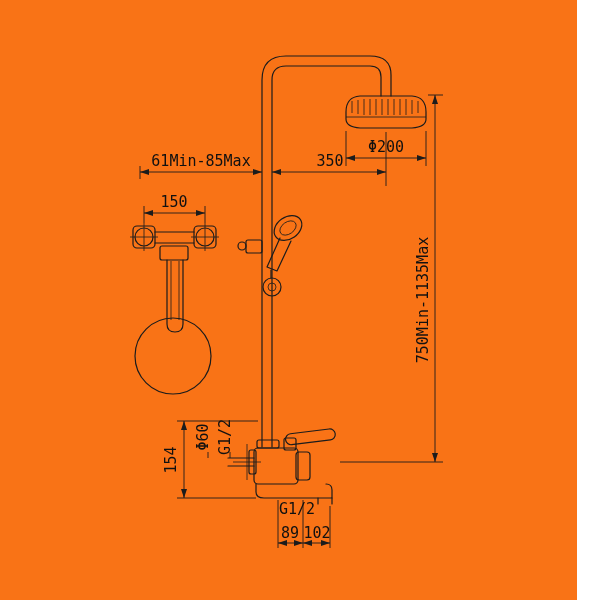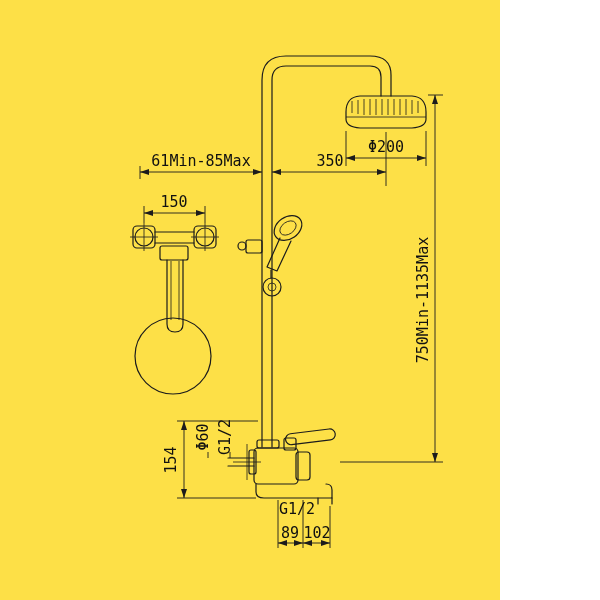--- a/index.html
+++ b/index.html
@@ -1,16 +1,16 @@
 <!DOCTYPE html>
 <html><head>
 <meta charset="utf-8">
 <style>
   html,body{margin:0;padding:0;background:#ffffff;}
-  .stage{position:relative;width:500px;height:600px;background:#fde047;overflow:hidden;
+  .stage{position:relative;width:577px;height:600px;background:#f97316;overflow:hidden;
          font-family:"DejaVu Sans Mono", monospace;}
   svg{display:block;}
   .ln{stroke:#1c1c1c;stroke-width:1.2;fill:none;stroke-linecap:round;stroke-linejoin:round;}
   .thin{stroke:#1c1c1c;stroke-width:0.8;fill:none;}
   .dim{stroke:#1c1c1c;stroke-width:0.9;fill:none;}
   .ah{fill:#1c1c1c;stroke:none;}
   text{font-family:"DejaVu Sans Mono", monospace;font-size:15px;fill:#111;}
 </style>
 </head>
 <body>

